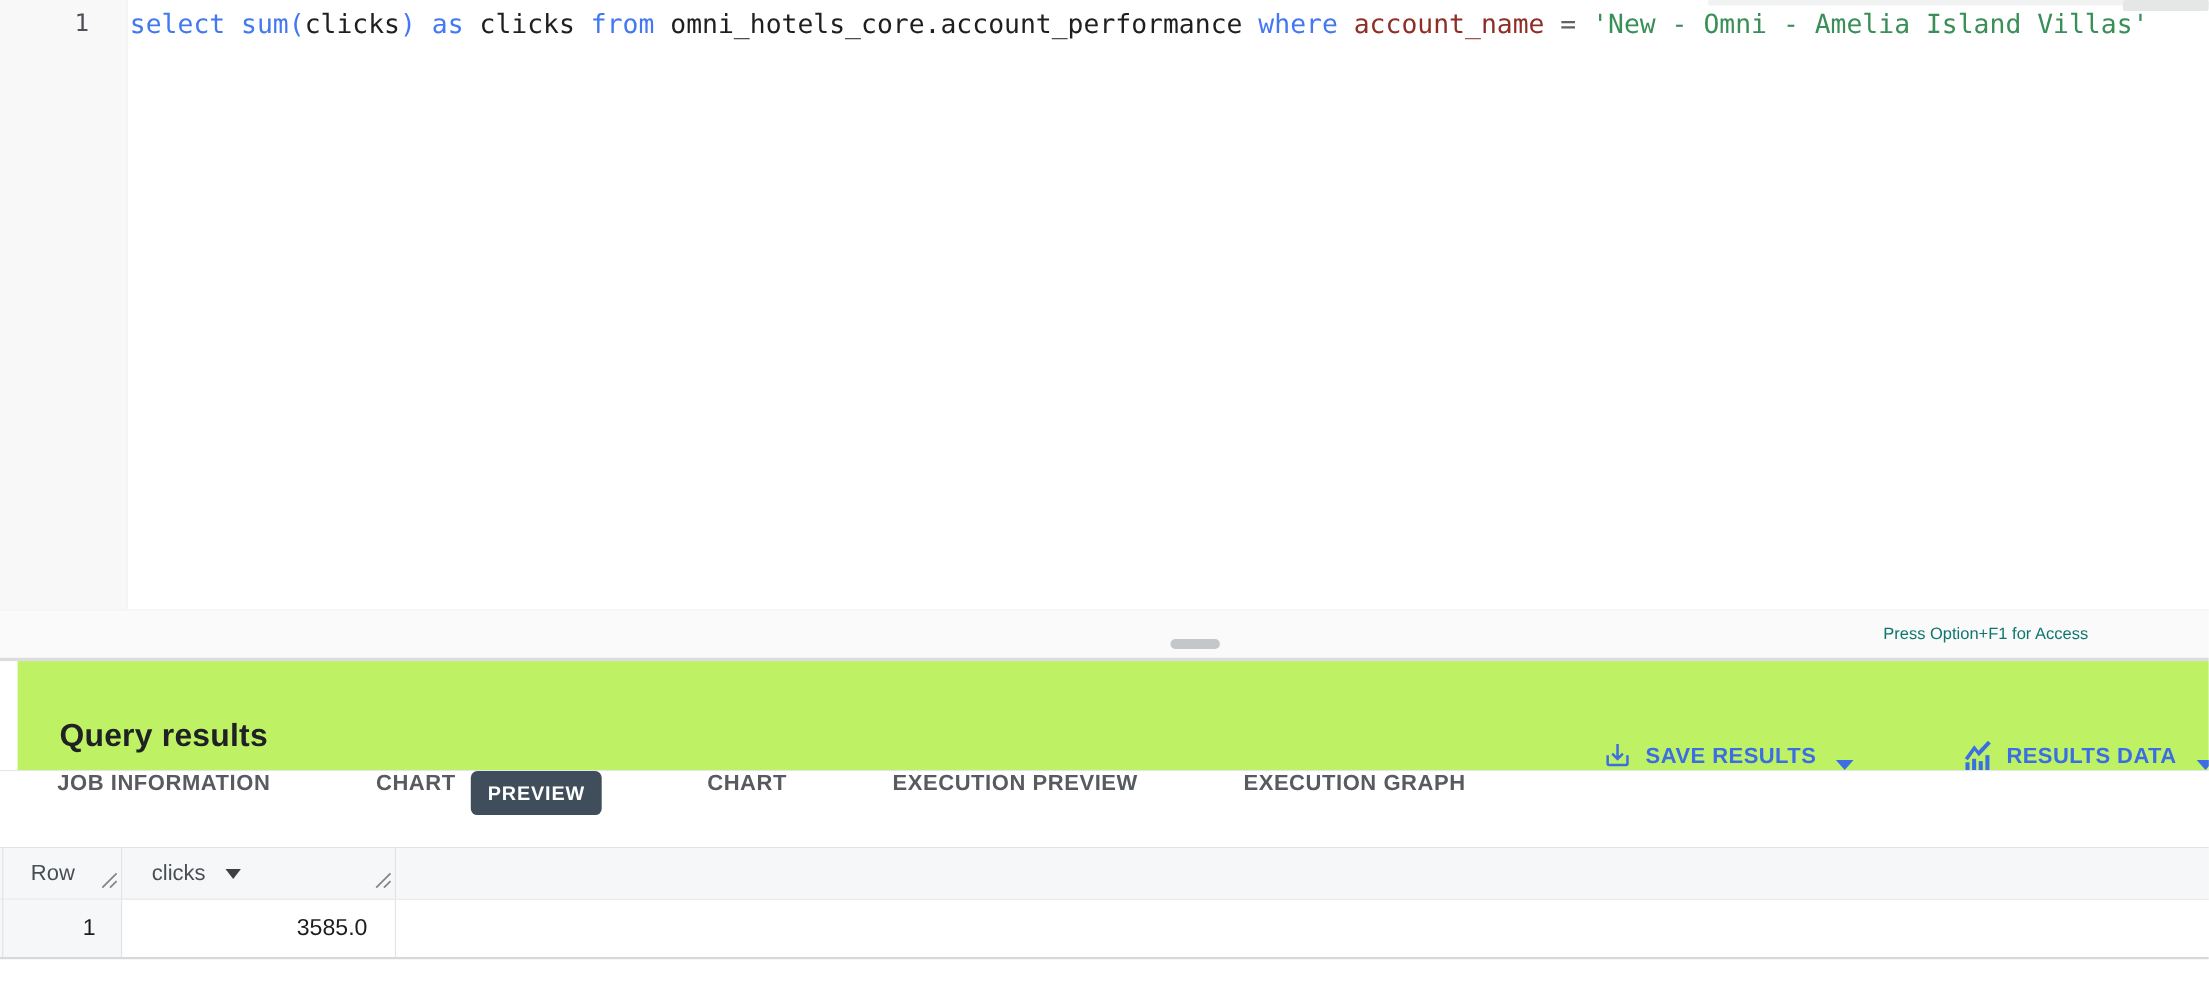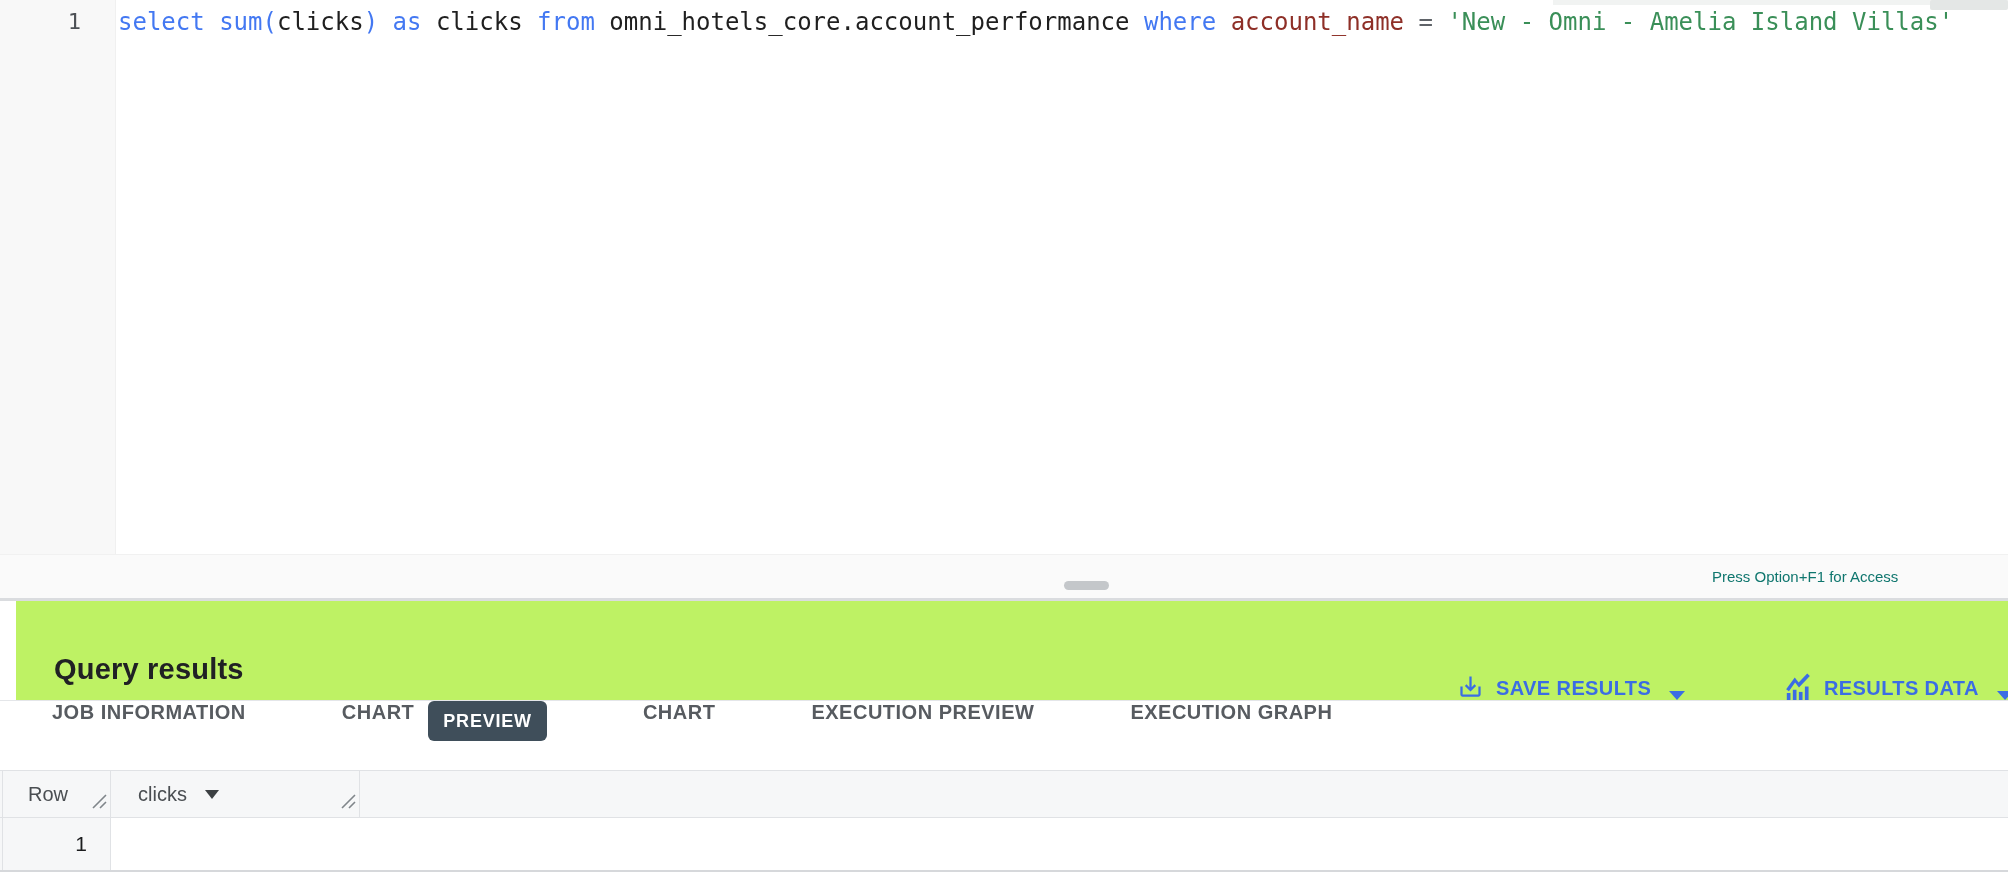--- a/index.html
+++ b/index.html
@@ -144,16 +144,17 @@
         <div class="sort-caret"></div>
         <div class="resize-handle"><svg width="15" height="15" viewBox="0 0 15 15">
             <path d="M14 1 L1 14 M14 8 L8 14" stroke="#80868b" stroke-width="1.6" fill="none"></path>
           </svg></div>
       </div>
       <div class="th-filler"></div>
     </div>
   <div class="tbody">
       <div class="trow">
         <div class="td col-row">1</div>
+        <div class="td col-clicks">3585.0</div>
         <div class="td td-filler"></div>
       </div>
     </div>
 </section>
 
 </body></html>

